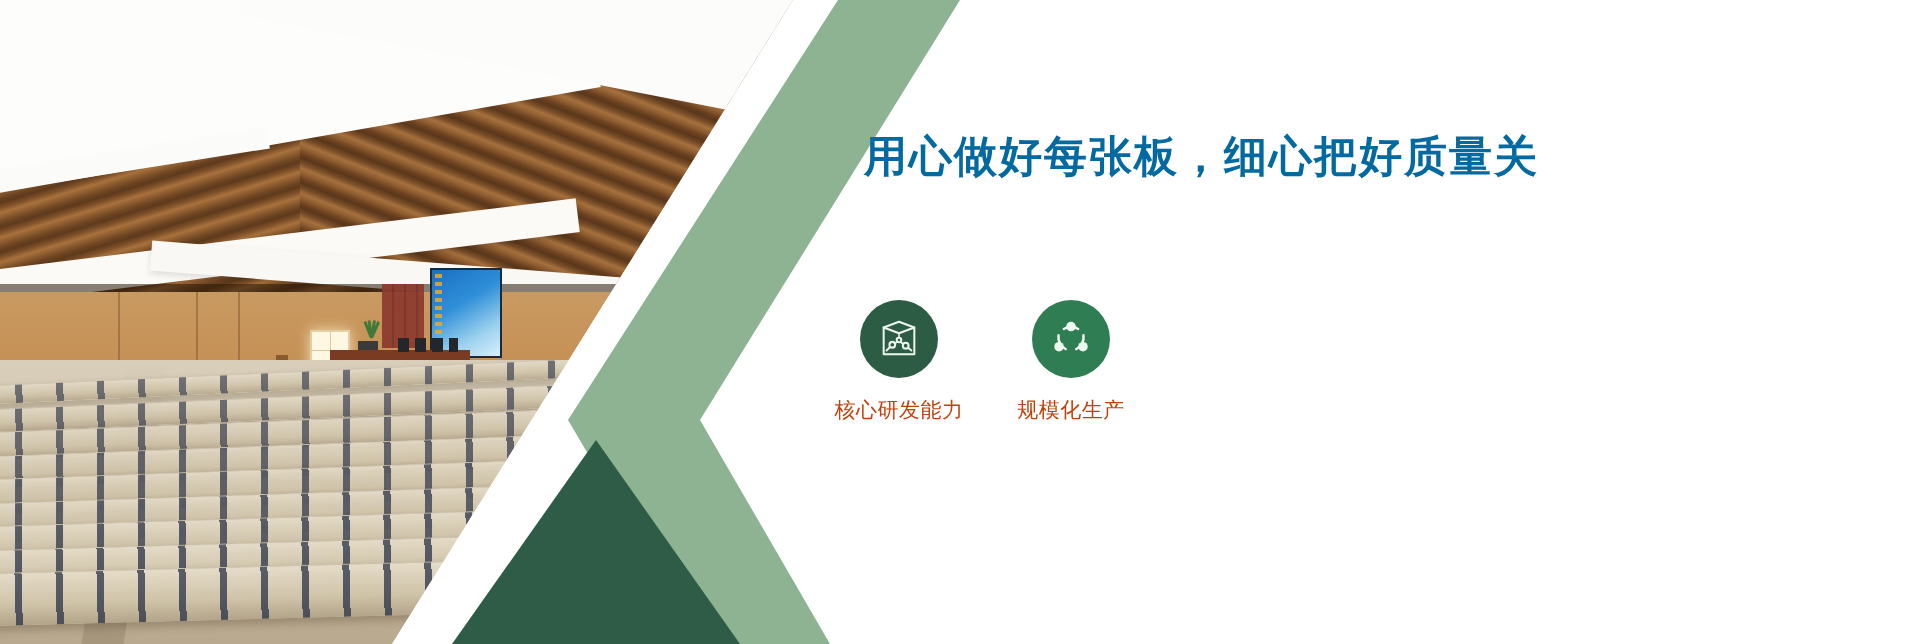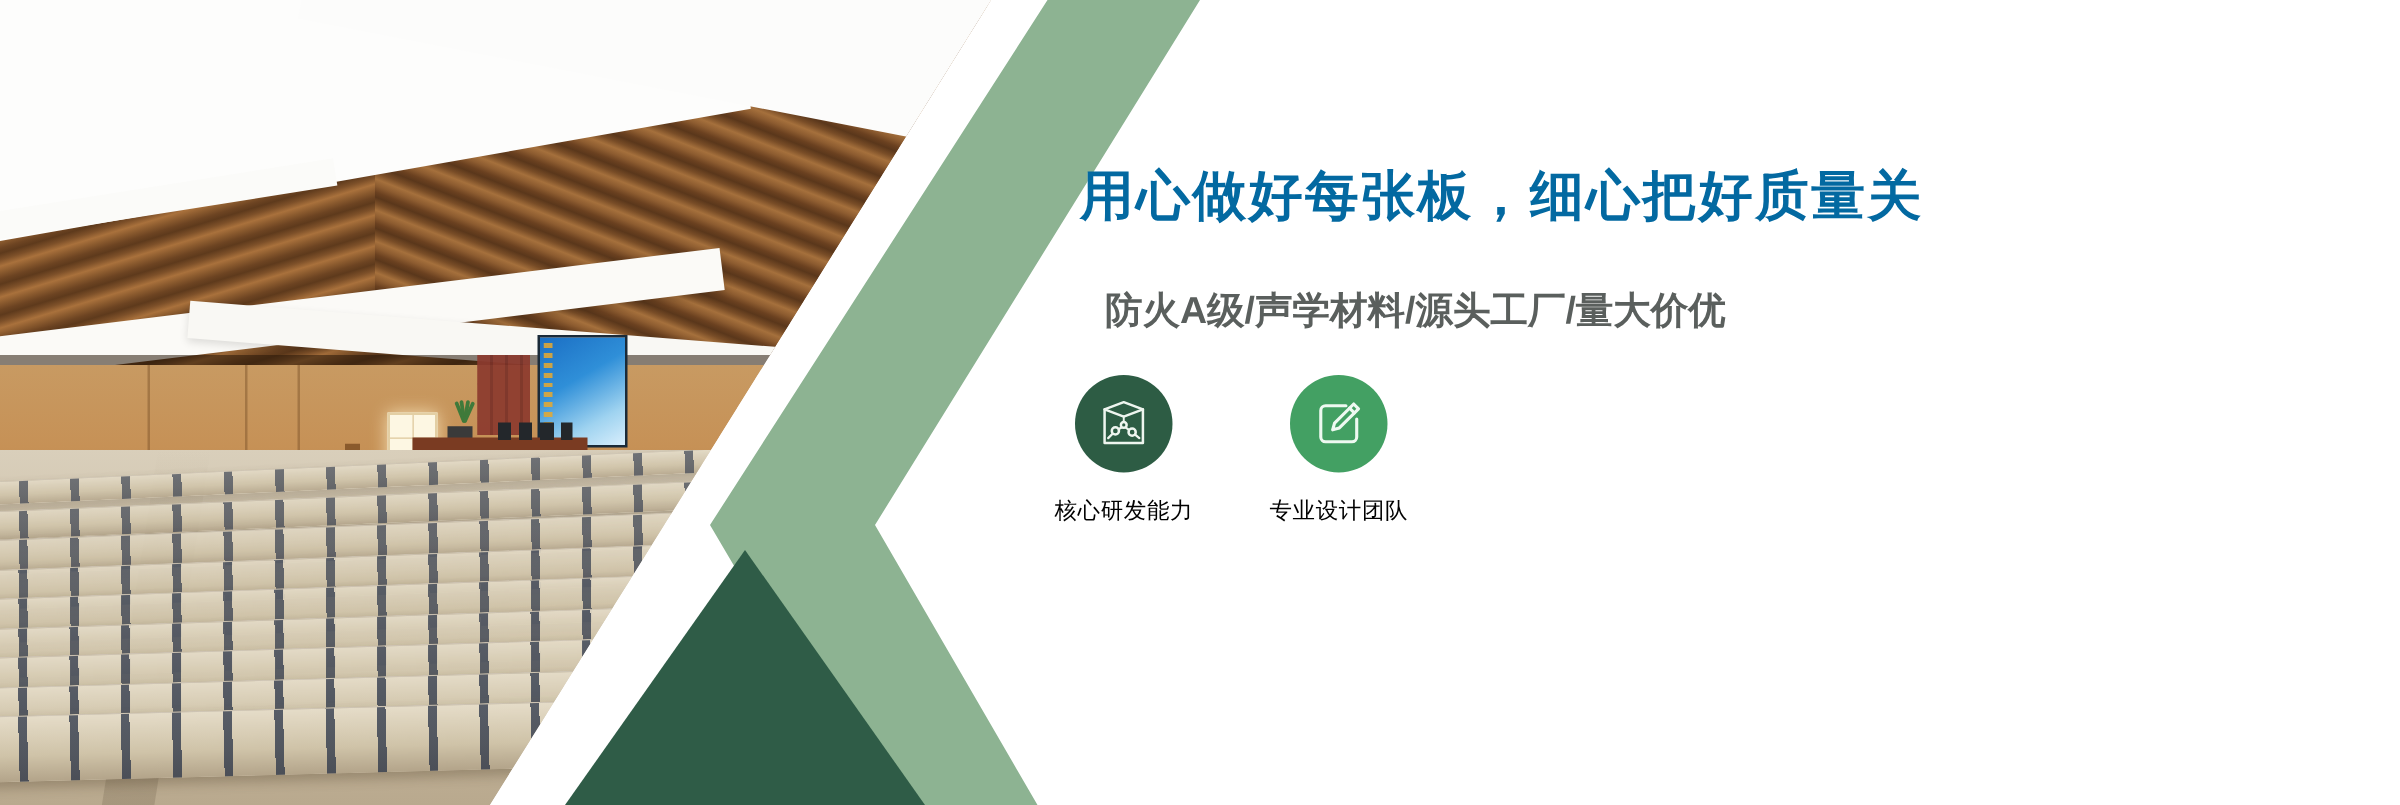--- a/index.html
+++ b/index.html
@@ -295,22 +295,22 @@
   }
   .feat-circle {
     width: 78px; height: 78px;
     border-radius: 50%;
     display: flex;
     align-items: center;
     justify-content: center;
   }
   .feat-label {
     margin-top: 18px;
-    font-size: 18px;
-    color: #000000;
+    font-size: 21px;
+    color: #c2410c;
     white-space: nowrap;
     letter-spacing: .5px;
   }
   .feat-circle svg { display: block; }
 </style>
 </head>
 <body>
 
 <div id="banner">
 
@@ -364,47 +364,49 @@
 
   <div class="white-gap"></div>
   <div class="tri-gap"></div>
   <div class="chevron-light"></div>
   <div class="triangle-dark"></div>
 
   <div class="content">
 
     <div class="headline">用心做好每张板，细心把好质量关</div>
 
-    <div class="subtitle">防火A级/声学材料/源头工厂/量大价优</div>
 
     <div class="features">
 
       <div class="feature">
         <div class="feat-circle" style="background:#2d5c44">
           <svg width="46" height="46" viewBox="0 0 48 48" fill="none" stroke="#eef5ef" stroke-width="2.1" stroke-linecap="round" stroke-linejoin="round">
             <path d="M8 12 L24 6 L40 12 L40 40 L8 40 Z"></path>
             <path d="M8 12 L24 18 L40 12"></path>
             <path d="M24 18 L24 24" stroke-width="1.6"></path>
             <path d="M11 36 L17 30 L24 26 L31 31 L37 36" stroke-width="1.9"></path>
             <circle cx="17" cy="30" r="3" fill="#2d5c44"></circle>
             <circle cx="31" cy="31" r="3" fill="#2d5c44"></circle>
             <circle cx="24" cy="25" r="2.4" fill="#2d5c44"></circle>
           </svg>
         </div>
         <div class="feat-label">核心研发能力</div>
       </div>
 
-
       <div class="feature">
-        <div class="feat-circle" style="background:#43a063">
-          <svg width="46" height="46" viewBox="0 0 48 48" fill="none" stroke="#eef9f1" stroke-width="2.6" stroke-linecap="round" stroke-linejoin="round">
-            <path d="M30 9 H13 a4 4 0 0 0-4 4 v22 a4 4 0 0 0 4 4 h22 a4 4 0 0 0 4-4 V20"></path>
-            <path d="M36.5 7.5 l4 4 -16 16 -5.6 1.6 1.6-5.6 Z"></path>
-            <path d="M33 11 l4 4"></path>
+        <div class="feat-circle" style="background:#2f7d52">
+          <svg width="46" height="46" viewBox="0 0 48 48" fill="none" stroke="#eef7f0" stroke-width="2.6" stroke-linecap="round">
+            <path d="M16.5 13.5 A14 14 0 0 1 31.5 13.5"></path>
+            <path d="M37 20 A14 14 0 0 1 29.5 34.5"></path>
+            <path d="M18.5 34.5 A14 14 0 0 1 11 20"></path>
+            <circle cx="24" cy="11" r="5" fill="#eef7f0" stroke="none"></circle>
+            <circle cx="11.5" cy="32" r="5" fill="#eef7f0" stroke="none"></circle>
+            <circle cx="36.5" cy="32" r="5" fill="#eef7f0" stroke="none"></circle>
           </svg>
         </div>
-        <div class="feat-label">专业设计团队</div>
+        <div class="feat-label">规模化生产</div>
       </div>
+
 
 
     </div>
   </div>
 </div>
 
 </body></html>

